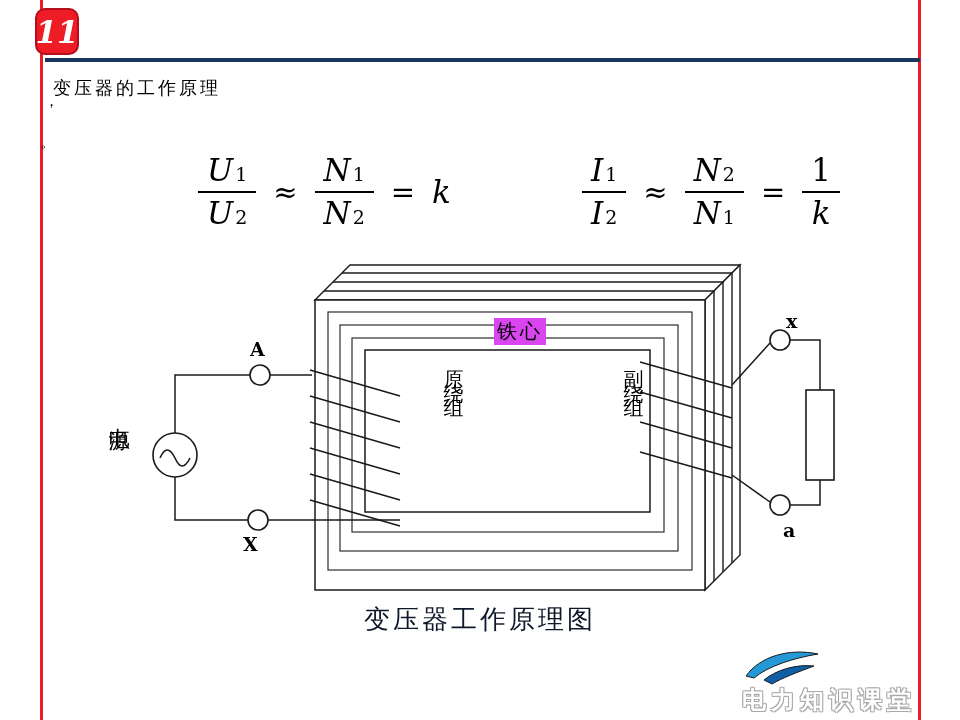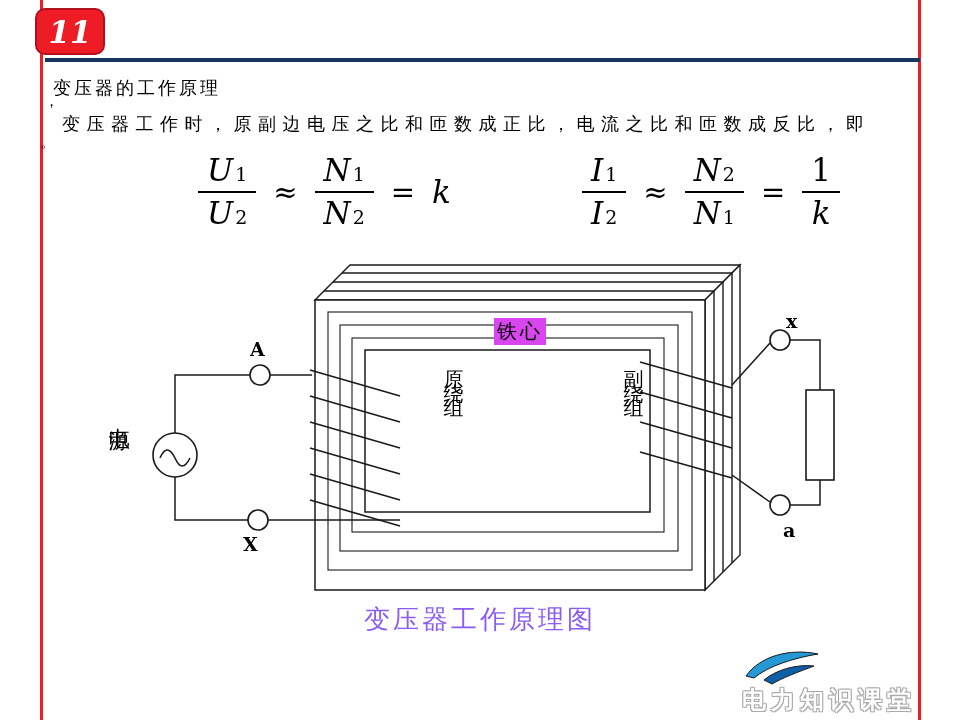--- a/index.html
+++ b/index.html
@@ -2,21 +2,21 @@
 <html><head>
 <meta charset="utf-8">
 <style>
   html,body{margin:0;padding:0;background:#fff;}
   #slide{position:relative;width:960px;height:720px;background:#fff;overflow:hidden;
          font-family:"Liberation Sans",sans-serif;color:#000;}
   .abs{position:absolute;}
   
   .side-bar{position:absolute;top:0;width:3px;height:720px;background:#ee1c25;}
   
-  #badge{position:absolute;left:35px;top:8px;width:70px;height:47px;background:#ee1c25;
+  #badge{position:absolute;left:35px;top:8px;width:44px;height:47px;background:#ee1c25;
          border:2px solid #b30f1d;border-radius:10px;color:#fff;
          font-family:"DejaVu Serif",serif;font-style:italic;font-weight:bold;font-size:31px;
          display:flex;align-items:center;justify-content:center;box-sizing:border-box;}
   #header-title{position:absolute;left:106px;top:26px;font-size:19px;font-weight:bold;
          color:#1f3557;letter-spacing:1px;}
   #header-rule{position:absolute;left:45px;top:58px;width:875px;height:4px;background:#17375e;}
   
   #section-heading{position:absolute;left:53px;top:76px;font-size:18px;letter-spacing:3px;}
   #stray-comma{position:absolute;left:44px;top:92px;font-size:15px;}
   #body-text{position:absolute;left:62px;top:112px;font-size:18px;letter-spacing:6.5px;white-space:nowrap;}
@@ -33,41 +33,40 @@
   .formula .res{font-size:31px;}
   
   .vtext{writing-mode:vertical-rl;text-orientation:upright;}
   .term-label{position:absolute;font-family:"DejaVu Serif",serif;font-weight:bold;font-size:19px;}
   #core-label{position:absolute;left:494px;top:318px;font-size:20px;letter-spacing:3px;
               background:#d946ef;padding:0 3px;}
   #primary-label{position:absolute;left:441px;top:354px;font-size:20px;letter-spacing:14px;}
   #secondary-label{position:absolute;left:621px;top:354px;font-size:20px;letter-spacing:14px;}
   #source-label{position:absolute;left:105px;top:411px;font-size:21px;letter-spacing:3px;}
   #diagram-caption{position:absolute;left:240px;top:602px;width:480px;text-align:center;
-                   font-size:26px;letter-spacing:3px;color:#8b5cf6;}
+                   font-size:26px;letter-spacing:3px;color:#0f172a;}
   
   #brand-text{position:absolute;left:742px;top:684px;font-size:24px;font-weight:bold;
               letter-spacing:5px;color:#fff;white-space:nowrap;
               text-shadow:-1px -1px 0 #a9a9a9,1px -1px 0 #a9a9a9,-1px 1px 0 #a9a9a9,1px 1px 0 #a9a9a9;}
   svg line,svg polyline,svg polygon,svg rect,svg circle,svg path{stroke:#1a1a1a;}
 </style>
 </head>
 <body>
 
 <div id="slide">
 
   <div class="side-bar" style="left:40px;"></div>
   <div class="side-bar" style="left:918px;"></div>
 
   <div id="badge">11</div>
   <div id="header-rule"></div>
 
   <div id="section-heading">变压器的工作原理</div>
   <div id="stray-comma">，</div>
-  <div id="body-text">变压器工作时，原副边电压之比和匝数成正比，电流之比和匝数成反比，即</div>
   <div id="stray-period">。</div>
 
   <div class="formula" style="left:198px;top:150px;">
     <span class="frac">
       <span class="num">
           <i>U</i>
           <sub>1</sub>
         </span>
       <span class="den">
           <i>U</i>

